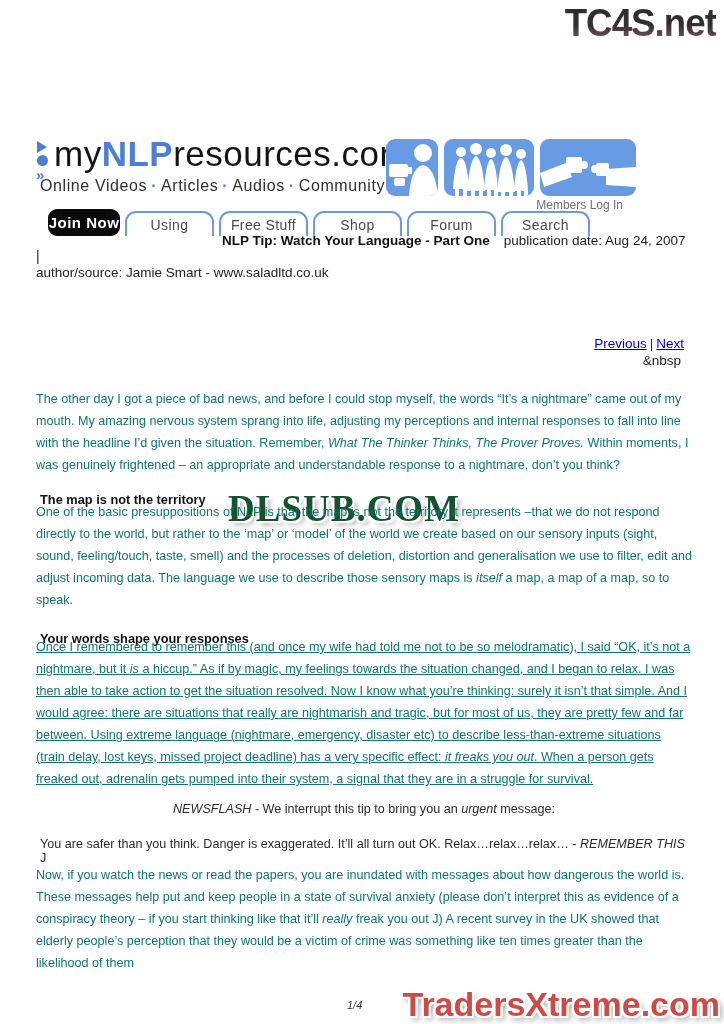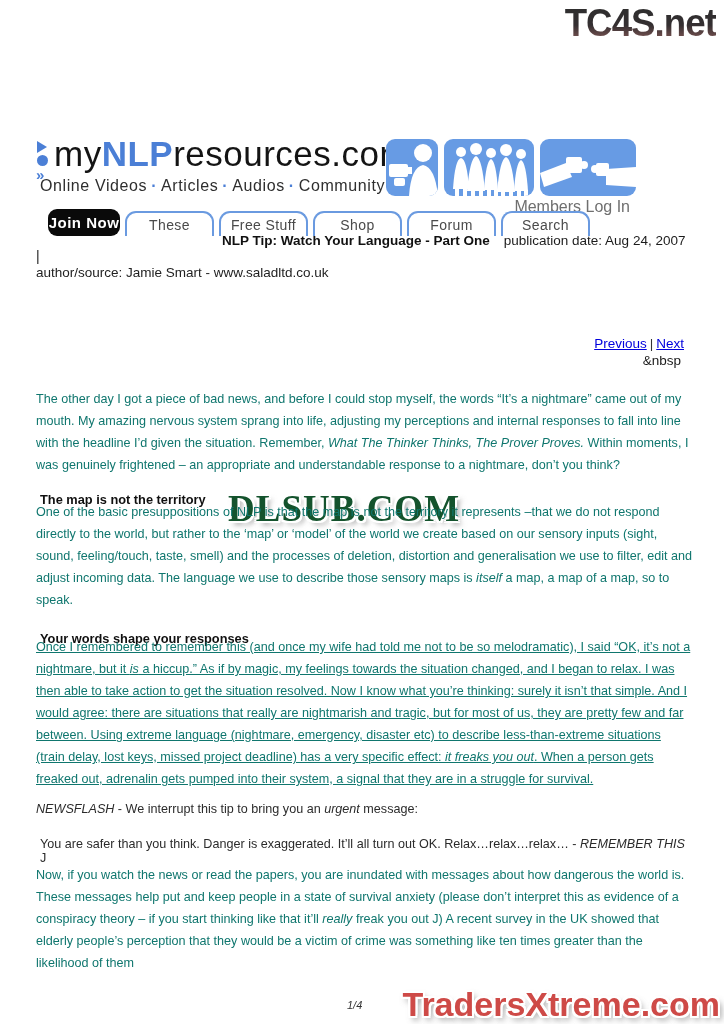--- a/index.html
+++ b/index.html
@@ -31,21 +31,21 @@
   .glyph-ff { font-size:15px; font-weight:bold; color:#4b7fd6; line-height:14px; margin-top:2px; }
   .logo-text { position:absolute; left:54px; top:134px; font-size:35px; letter-spacing:.5px; color:#141414; white-space:nowrap; }
   .logo-text .accent { color:#4b7fd6; font-weight:bold; }
   .tagline { position:absolute; left:40px; top:177px; font-size:16px; letter-spacing:.6px; color:#2e2e2e; white-space:nowrap; }
   .tagline .dot { color:#4b7fd6; font-weight:bold; padding:0 4px; }
 
   
   .photo-strip { position:absolute; left:386px; top:139px; display:flex; gap:6px; }
   .photo { background:#679be4; border-radius:9px; height:57px; overflow:hidden; }
   .photo svg { display:block; }
-  .members-login { position:absolute; top:198px; right:94px; font-size:16px; color:#6f6f6f; }
+  .members-login { position:absolute; top:198px; right:101px; font-size:12px; color:#6f6f6f; }
 
   
   .navrow { position:absolute; left:48px; top:209px; display:flex; gap:5px; align-items:flex-end; }
   .join-btn {
     width:72px; height:27px; background:#0a0a0a; color:#fff; border:none; border-radius:9px;
     font-family:"Liberation Sans", sans-serif; font-size:15px; font-weight:bold; letter-spacing:.5px;
     display:flex; align-items:center; justify-content:center; cursor:pointer;
   }
   .tab {
     width:89px; height:25px; background:#fff; border:2px solid #6a9ae0; border-bottom:none;
@@ -66,21 +66,21 @@
   .stray-entity { position:absolute; top:353px; right:43px; font-size:13.5px; color:#1a1a1a; }
 
   
   .copy { position:absolute; left:36px; width:656px; font-size:12.6px; line-height:22px; color:#0f766e; }
   .p1 { top:388px; }
   .p2 { top:501px; }
   .p3 { top:636px;text-decoration:underline; }
   .p4 { top:864px; }
   .h1 { position:absolute; left:40px; top:492px; font-size:12.8px; font-weight:bold; color:#101010; }
   .h2 { position:absolute; left:40px; top:631px; font-size:12.8px; font-weight:bold; color:#101010; }
-  .newsflash { position:absolute; left:36px; top:802px; width:656px; text-align:left; font-size:12.6px; color:#2b2b2b; }
+  .newsflash { position:absolute; left:36px; top:802px; width:656px; text-align:center; font-size:12.6px; color:#2b2b2b; }
   .safer { position:absolute; left:40px; top:837px; width:652px; font-size:12.6px; color:#2b2b2b; }
 
   
   .dlsub {
     position:absolute; left:228px; top:487px; font-family:"Liberation Serif", serif;
     font-size:37px; font-weight:bold; letter-spacing:1px; color:#14532d; white-space:nowrap;
     text-shadow:-2px 0 0 #fff, 2px 0 0 #fff, 0 -2px 0 #fff, 0 2px 0 #fff,
                 -2px -2px 0 #fff, 2px 2px 0 #fff, -2px 2px 0 #fff, 2px -2px 0 #fff,
                 4px 4px 5px rgba(110,110,110,.55);
   }
@@ -154,21 +154,21 @@
           <rect x="56" y="24" width="13" height="13" rx="2"></rect>
           <circle cx="55" cy="30" r="4"></circle>
         </g>
       </svg>
     </div>
   </div>
   <div class="members-login">Members Log In</div>
 
   <div class="navrow">
     <button class="join-btn">Join Now</button>
-    <div class="tab">These</div>
+    <div class="tab">Using</div>
     <div class="tab">Free Stuff</div>
     <div class="tab">Shop</div>
     <div class="tab">Forum</div>
     <div class="tab">Search</div>
   </div>
 
   <div class="title-line"><span class="bold">NLP Tip: Watch Your Language - Part One</span><span class="pub">publication date: Aug 24, 2007</span></div>
   <div class="stray-pipe">|</div>
   <div class="author-line">author/source: Jamie Smart - www.saladltd.co.uk</div>
 

